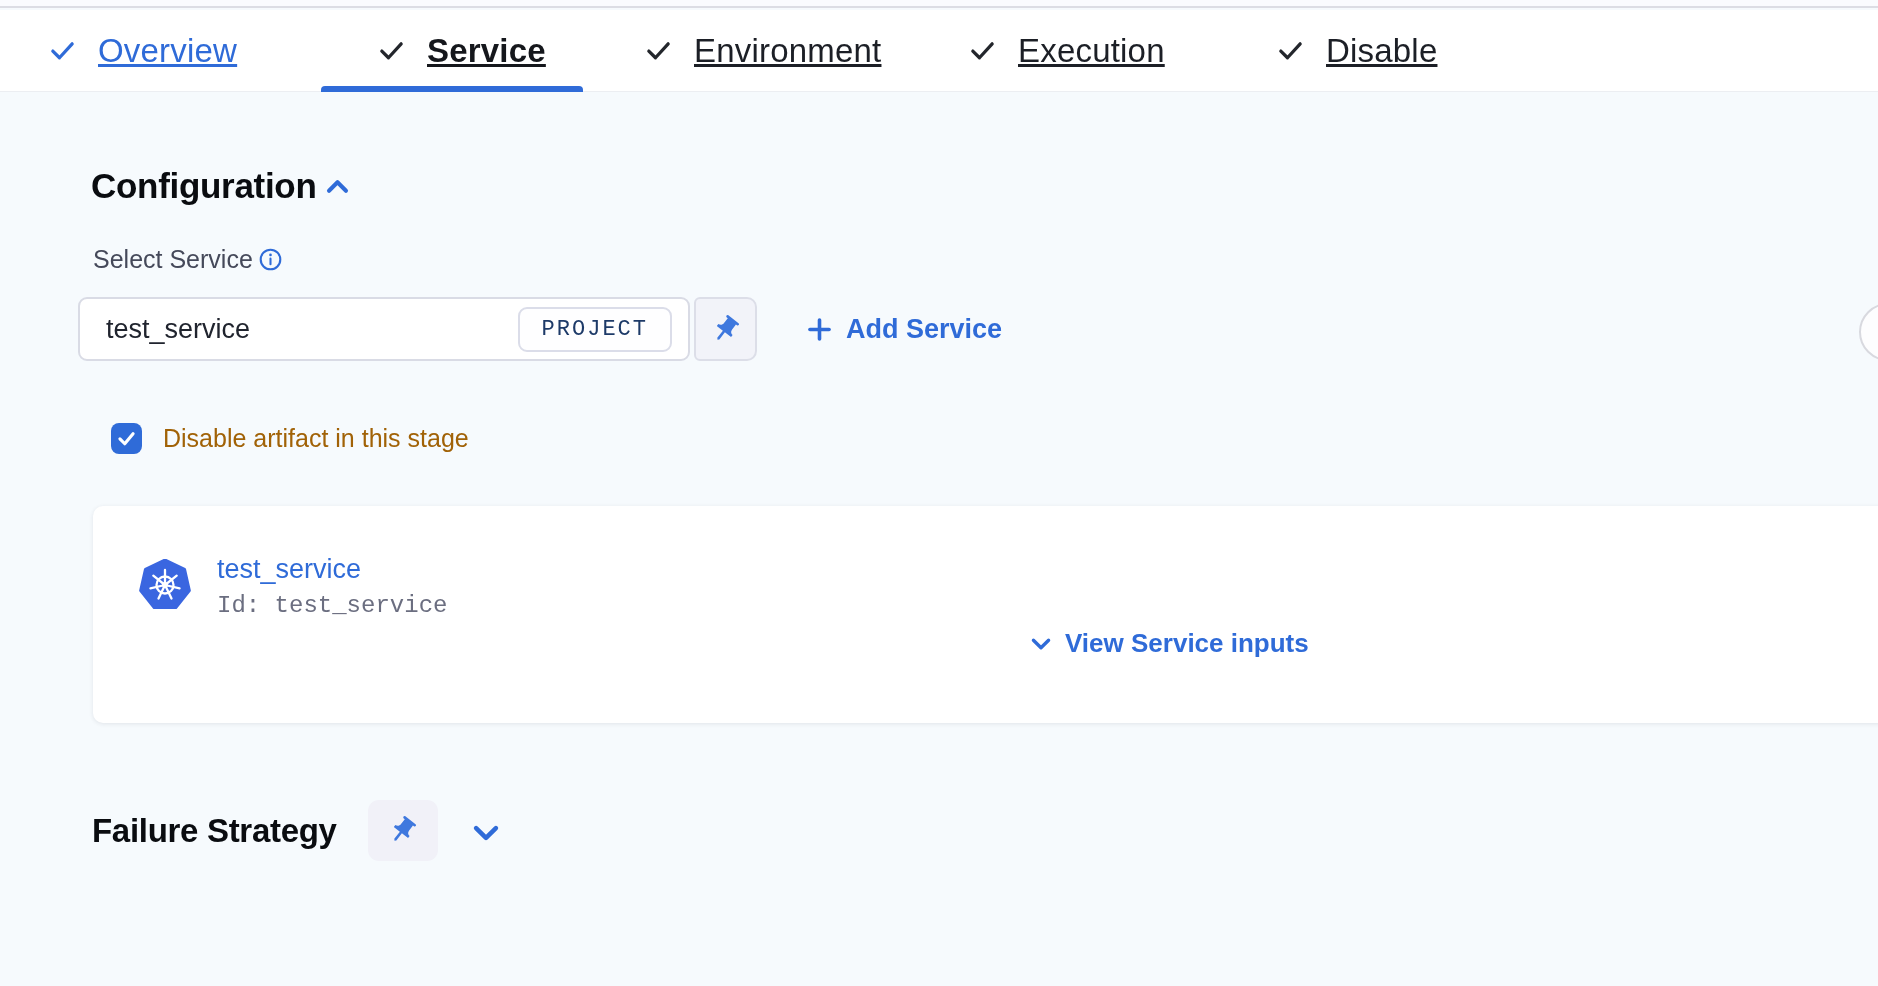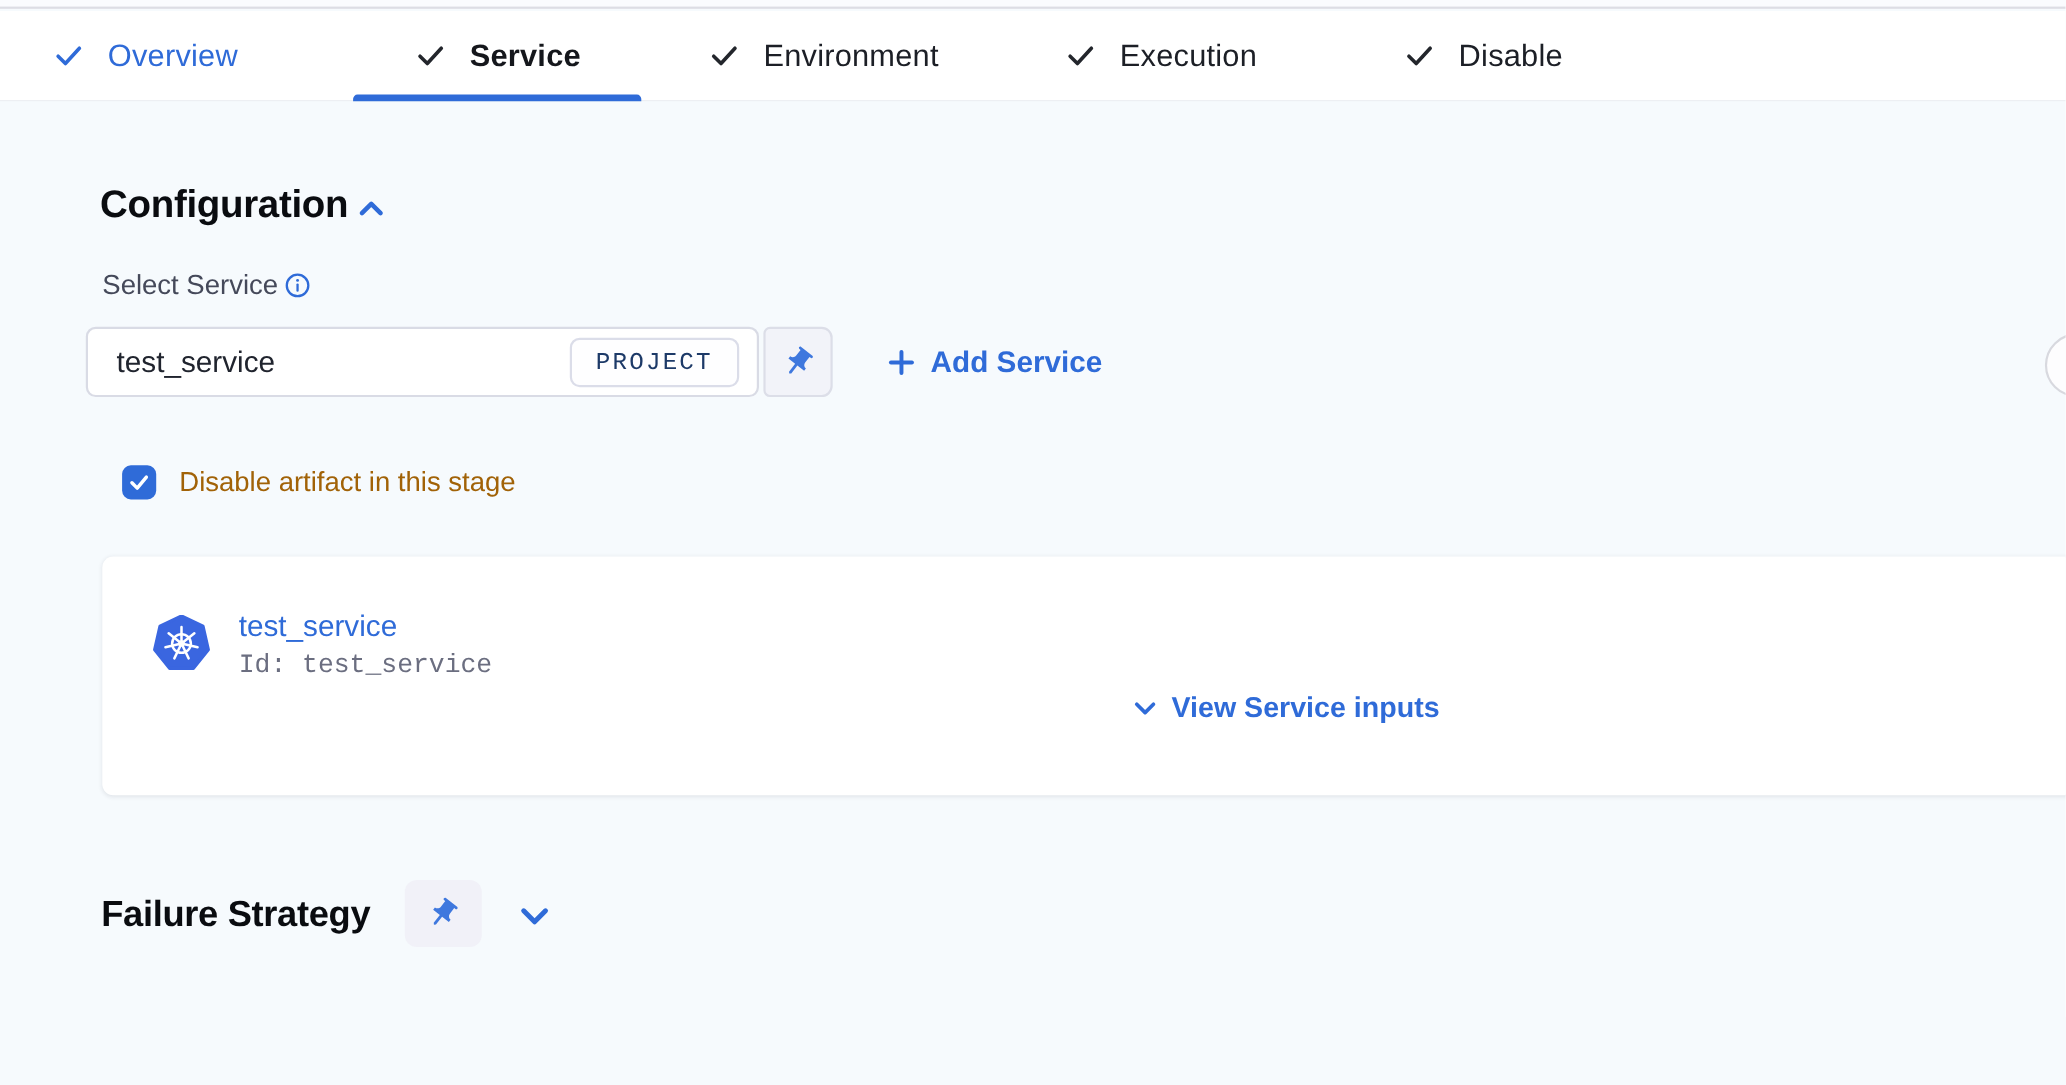--- a/index.html
+++ b/index.html
@@ -13,29 +13,29 @@
   .screen{position:relative;width:1878px;height:986px;background:var(--page-bg);overflow:hidden;}
   .abs{position:absolute;}
 
   
   .top-strip{left:0;top:0;width:100%;height:8px;background:#fafbfe;border-bottom:2px solid #dcdde4;}
 
   
   .tabbar{left:0;top:10px;width:100%;height:82px;background:#ffffff;border-bottom:1px solid #eceef2;}
   .tab{position:absolute;top:0;height:100%;display:flex;align-items:center;gap:21px;cursor:pointer;}
   .tab .chk{width:29px;height:29px;flex:none;}
-  .tab-label{font-size:28px;color:var(--tab-dark);font-weight:400;letter-spacing:.2px;}
+  .tab-label{font-size:33px;color:var(--tab-dark);font-weight:400;letter-spacing:.2px;text-decoration:underline;}
   .tab.done-blue .tab-label{color:var(--accent);font-weight:500;}
   .tab.done-blue .chk{color:var(--accent);}
   .tab.active .tab-label{font-weight:700;color:#15171c;}
   .tab .chk{color:#23262c;}
   .underline{left:321px;top:86px;width:262px;height:6px;background:var(--accent);border-radius:4px 4px 0 0;}
 
   
-  .config-head{left:91px;top:166px;display:flex;align-items:center;gap:6px;}
+  .config-head{left:91px;top:166px;display:flex;align-items:flex-start;gap:6px;}
   .config-title{font-size:35px;font-weight:700;color:var(--heading);letter-spacing:-.3px;}
   .caret-up{width:29px;height:29px;color:var(--accent);margin-top:6px;}
 
   
   .field-label-row{left:93px;top:245px;display:flex;gap:5px;}
   .field-label{font-size:25px;font-weight:500;color:var(--label);}
   .info-ic{width:25px;height:25px;color:var(--accent);margin-top:2px;}
 
   
   .svc-input{left:78px;top:297px;width:612px;height:64px;background:#fff;border:2px solid var(--border);

